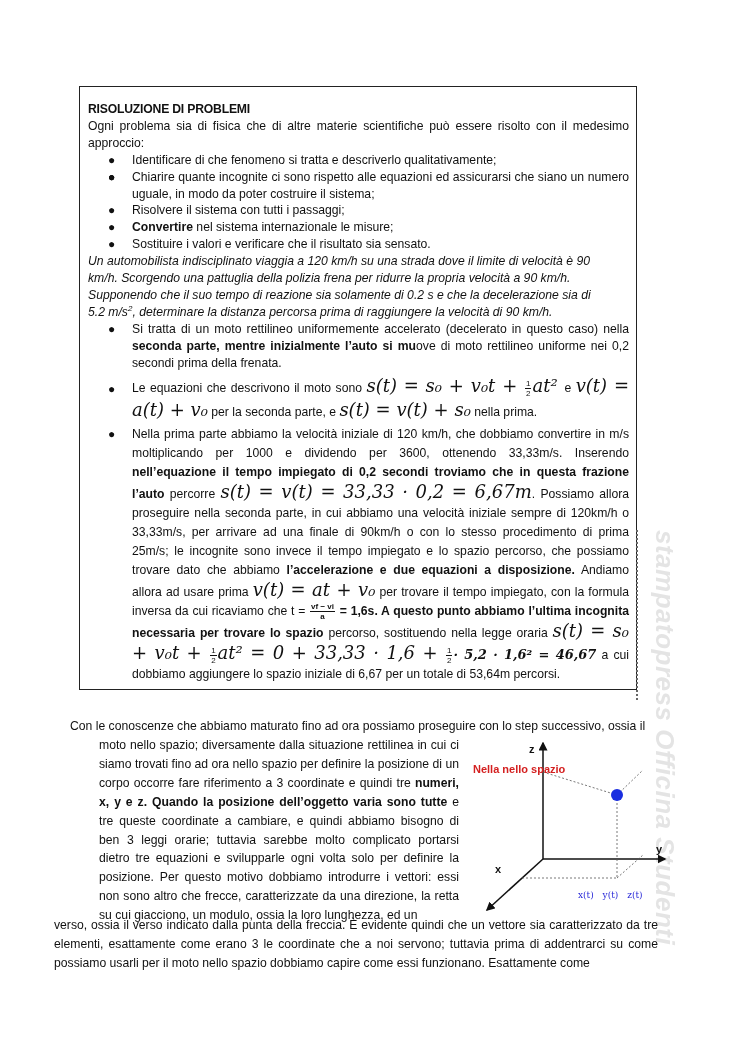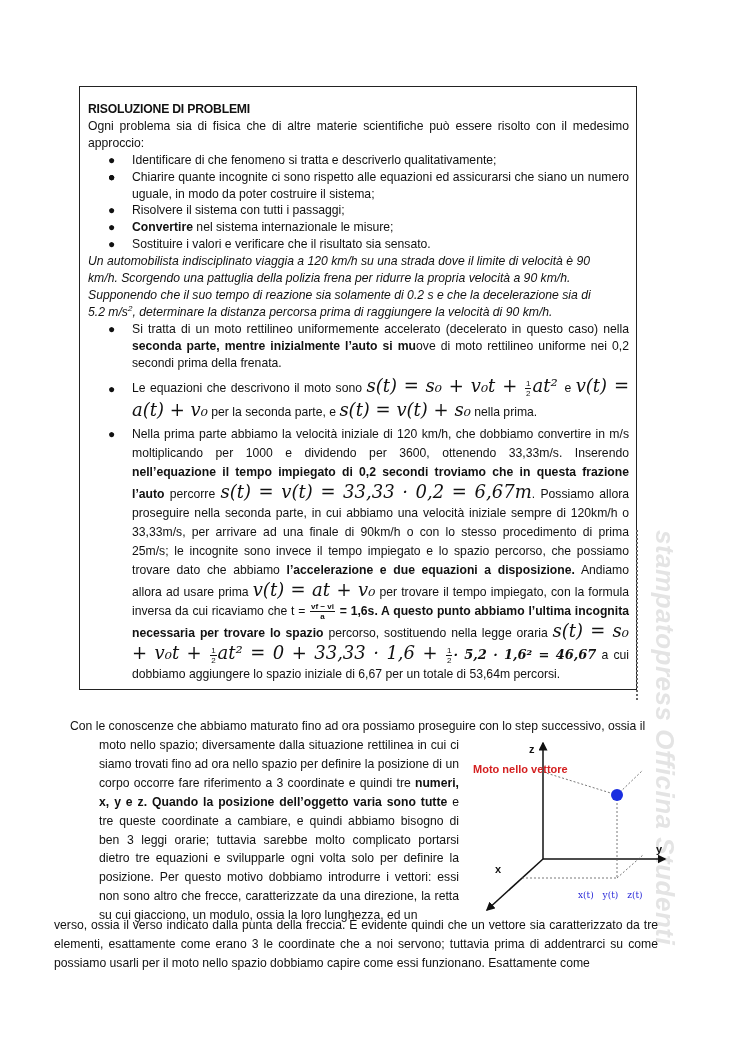--- a/index.html
+++ b/index.html
@@ -113,18 +113,18 @@
     <line x1="78" y1="124" x2="78" y2="8" stroke="#111" stroke-width="1.5" marker-end="url(#ah)"></line>
     <line x1="78" y1="124" x2="200" y2="124" stroke="#111" stroke-width="1.5" marker-end="url(#ah)"></line>
     <line x1="78" y1="124" x2="22" y2="175" stroke="#111" stroke-width="1.5" marker-end="url(#ah)"></line>
     <line x1="57" y1="143" x2="152" y2="143" stroke="#555" stroke-width="0.8" stroke-dasharray="2,2"></line>
     <line x1="152" y1="143" x2="178" y2="120" stroke="#555" stroke-width="0.8" stroke-dasharray="2,2"></line>
     <line x1="152" y1="60" x2="152" y2="143" stroke="#555" stroke-width="0.8" stroke-dasharray="2,2"></line>
     <line x1="78" y1="37" x2="152" y2="60" stroke="#555" stroke-width="0.8" stroke-dasharray="2,2"></line>
     <line x1="152" y1="60" x2="178" y2="35" stroke="#555" stroke-width="0.8" stroke-dasharray="2,2"></line>
     <circle cx="152" cy="60" r="6" fill="#1a2ee0"></circle>
   </svg>
-  <div class="diag-title">Moto nello vettore</div>
+  <div class="diag-title">Nella nello spazio</div>
   <div class="axis-label" style="left:64px;top:8px;">z</div>
   <div class="axis-label" style="left:191px;top:108px;">y</div>
   <div class="axis-label" style="left:30px;top:128px;">x</div>
   <div class="coords">x(t) y(t) z(t)</div>
 </div>
 
 </body></html>

